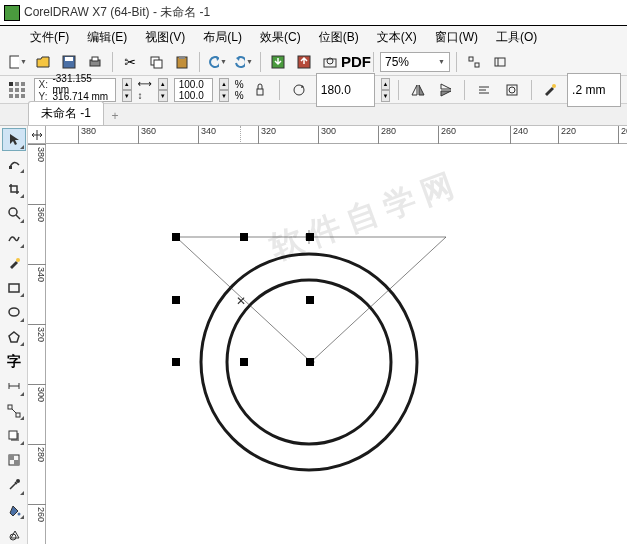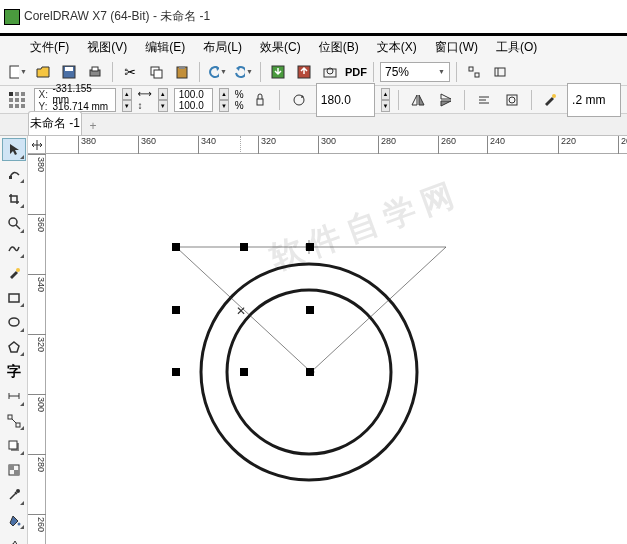--- a/index.html
+++ b/index.html
@@ -1,36 +1,36 @@
 <!DOCTYPE html>
 <html><head>
 <meta charset="utf-8">
 <style>
 * { margin: 0; padding: 0; box-sizing: border-box; font-family: "Microsoft YaHei", Tahoma, sans-serif; font-size: 12px; }
 body { background: #fff; overflow: hidden; width: 627px; height: 544px; }
-.titlebar { height: 36px; background: #fff; border-bottom: 3px solid #000000; display: flex; align-items: center; padding: 0 4px; gap: 4px; }
+.titlebar { height: 26px; background: #fff; border-bottom: 1px solid #000000; display: flex; align-items: center; padding: 0 4px; gap: 4px; }
 .app-icon { width: 16px; height: 16px; background: #4a9b3e; border: 1px solid #000; }
 .title-text { color: #333; }
 .menubar { height: 22px; background: #f5f5f5; display: flex; align-items: center; gap: 2px; padding: 0 22px; }
 .menu-item { padding: 2px 8px; cursor: default; }
 .toolbar { height: 28px; background: #f5f5f5; display: flex; align-items: center; gap: 4px; padding: 0 6px; border-bottom: 1px solid #d0d0d0; }
 .tb-btn { width: 22px; height: 22px; display: flex; align-items: center; justify-content: center; border: 1px solid transparent; }
 .tb-sep { width: 1px; height: 20px; background: #c0c0c0; margin: 0 2px; }
 .dropdown-arrow { font-size: 7px; margin-left: 1px; color: #555; }
 .zoom-box { width: 70px; height: 20px; border: 1px solid #aaa; background: #fff; padding: 0 4px; display: flex; align-items: center; justify-content: space-between; }
 .property-bar { height: 28px; background: #f5f5f5; display: flex; align-items: center; gap: 6px; padding: 0 6px; border-bottom: 1px solid #d0d0d0; }
 .prop-row { display: flex; align-items: center; gap: 2px; height: 13px; }
 .prop-label { font-size: 10px; color: #333; width: 12px; }
 .prop-input { border: 1px solid #aaa; background: #fff; height: 24px; padding: 0 4px; display: flex; flex-direction: column; justify-content: center; }
 .prop-value { font-size: 10px; }
 .spinner { width: 10px; display: flex; flex-direction: column; }
 .spin-btn { height: 12px; font-size: 6px; display: flex; align-items: center; justify-content: center; background: #e8e8e8; border: 1px solid #aaa; }
 .rot-box { border: 1px solid #aaa; background: #fff; padding: 16px 4px; height: 20px; display: flex; align-items: center; gap: 4px; width: 60px; }
 .tabs { height: 22px; background: #f0f0f0; display: flex; align-items: flex-end; padding-left: 28px; border-bottom: 1px solid #c0c0c0; }
-.tab { padding: 3px 1px; background: #fff; border: 1px solid #c0c0c0; border-bottom: none; margin-right: 2px; font-size: 11px; border-radius: 3px 3px 0 0; }
+.tab { padding: 3px 12px; background: #fff; border: 1px solid #c0c0c0; border-bottom: none; margin-right: 2px; font-size: 11px; border-radius: 3px 3px 0 0; }
 .tab-add { width: 18px; height: 18px; display: flex; align-items: center; justify-content: center; color: #888; }
 .workspace { display: flex; height: calc(544px - 122px); }
 .toolbox { width: 28px; background: #f5f5f5; display: flex; flex-direction: column; gap: 2px; padding: 2px; border-right: 1px solid #d0d0d0; }
 .tool-btn { width: 24px; height: 24px; display: flex; align-items: center; justify-content: center; border: 1px solid transparent; position: relative; }
 .tool-btn.active { background: #d0e4f5; border-color: #7ab; }
 .tool-flyout { position: absolute; bottom: 1px; right: 1px; width: 0; height: 0; border-left: 4px solid transparent; border-bottom: 4px solid #555; }
 .canvas-area { flex: 1; position: relative; background: #15803d; overflow: hidden; }
 .ruler-h { position: absolute; top: 0; left: 18px; right: 0; height: 18px; background: #fff; border-bottom: 1px solid #aaa; display: flex; }
 .ruler-h-tick { position: absolute; top: 0; border-left: 1px solid #888; height: 18px; font-size: 9px; padding-left: 2px; color: #333; }
 .ruler-v { position: absolute; top: 18px; left: 0; bottom: 0; width: 18px; background: #fff; border-right: 1px solid #aaa; }
@@ -46,22 +46,22 @@
 </head>
 <body>
 
 <div class="titlebar">
   <div class="app-icon"></div>
   <span class="title-text">CorelDRAW X7 (64-Bit) - 未命名 -1</span>
 </div>
 
 <div class="menubar">
   <span class="menu-item">文件(F)</span>
+  <span class="menu-item">编辑(E)</span>
   <span class="menu-item">视图(V)</span>
-  <span class="menu-item">编辑(E)</span>
   <span class="menu-item">布局(L)</span>
   <span class="menu-item">效果(C)</span>
   <span class="menu-item">位图(B)</span>
   <span class="menu-item">文本(X)</span>
   <span class="menu-item">窗口(W)</span>
   <span class="menu-item">工具(O)</span>
 </div>
 
 <div class="toolbar">
   <div class="tb-btn">
@@ -131,21 +131,21 @@
         <path d="M7 9 L7 3 M4 6 L7 3 L10 6" stroke="#fff" stroke-width="1.5" fill="none"></path>
       </svg>
     </div>
   <div class="tb-btn">
       <svg width="14" height="14">
         <rect x="1" y="4" width="12" height="8" fill="none" stroke="#333"></rect>
         <circle cx="7" cy="6" r="3" fill="none" stroke="#333"></circle>
       </svg>
     </div>
   <div class="tb-btn">
-      <span style="font-size:11px;font-weight:bold">PDF</span>
+      <span style="font-size:15px;font-weight:bold">PDF</span>
     </div>
   <div class="tb-sep"></div>
   <div class="zoom-box">
       <span>75%</span>
       <span class="dropdown-arrow">▼</span>
     </div>
   <div class="tb-sep"></div>
   <div class="tb-btn">
       <svg width="14" height="14">
         <rect x="2" y="2" width="4" height="4" fill="none" stroke="#333"></rect>
@@ -398,21 +398,21 @@
         </svg>
       </div>
     <div class="ruler-h">
       <div class="ruler-h-tick" style="left:32px">380</div>
       <div class="ruler-h-tick" style="left:92px">360</div>
       <div class="ruler-h-tick" style="left:152px">340</div>
       <div class="ruler-h-tick" style="left:212px">320</div>
       <div class="ruler-h-tick" style="left:272px">300</div>
       <div class="ruler-h-tick" style="left:332px">280</div>
       <div class="ruler-h-tick" style="left:392px">260</div>
-      <div class="ruler-h-tick" style="left:441px">240</div>
+      <div class="ruler-h-tick" style="left:464px">240</div>
       <div class="ruler-h-tick" style="left:512px">220</div>
       <div class="ruler-h-tick" style="left:572px">200</div>
     </div>
     <div class="ruler-v">
       <div class="ruler-v-tick" style="top:0px">380</div>
       <div class="ruler-v-tick" style="top:60px">360</div>
       <div class="ruler-v-tick" style="top:120px">340</div>
       <div class="ruler-v-tick" style="top:180px">320</div>
       <div class="ruler-v-tick" style="top:240px">300</div>
       <div class="ruler-v-tick" style="top:300px">280</div>

